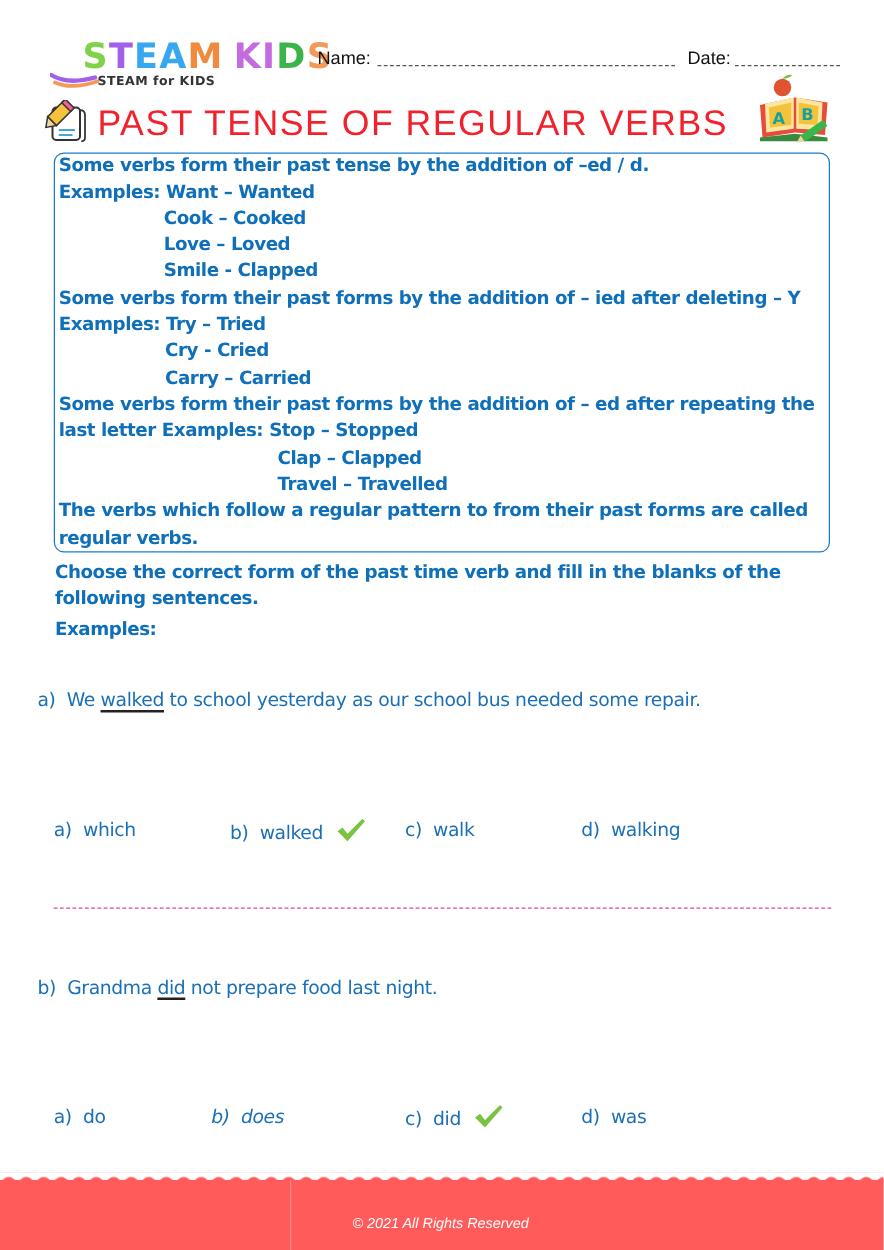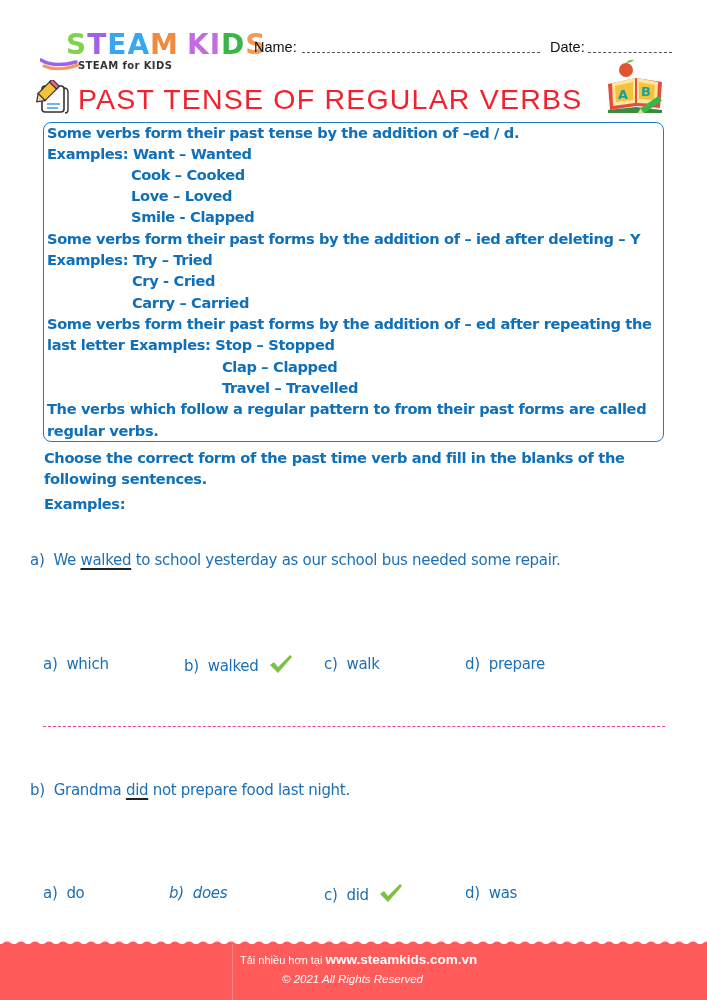--- a/index.html
+++ b/index.html
@@ -125,21 +125,21 @@
 <div class="opt" style="left:184px; top:654px;">
   <span>b)</span>&nbsp;&nbsp;<span>walked</span>
   <svg class="check-icon" width="24" height="20" viewBox="0 0 24 20">
     <path d="M1 11 L5 8 L9 13 L21 1 L23 3 L9 19 Z" fill="#7cc242"></path>
   </svg>
 </div>
 <div class="opt" style="left:324px; top:654px;">
   <span>c)</span>&nbsp;&nbsp;<span>walk</span>
 </div>
 <div class="opt" style="left:465px; top:654px;">
-  <span>d)</span>&nbsp;&nbsp;<span>prepare</span>
+  <span>d)</span>&nbsp;&nbsp;<span>walking</span>
 </div>
 
 <div class="separator"></div>
 
 <div class="q-line" style="top:780px;">
   <span>b)</span>&nbsp;&nbsp;<span>Grandma</span>&nbsp;<span class="q-answer">did</span>&nbsp;<span>not prepare food last night.</span>
 </div>
 
 <div class="opt" style="left:43px; top:883px;">
   <span>a)</span>&nbsp;&nbsp;<span>do</span>
@@ -160,18 +160,14 @@
 <div class="footer">
   <svg class="footer-scallop" width="707" height="8" viewBox="0 0 707 8" preserveAspectRatio="none">
     <defs>
       <pattern id="scal" x="0" y="0" width="14" height="8" patternUnits="userSpaceOnUse">
         <path d="M0 8 Q7 -1 14 8 Z" fill="#fe5b5a"></path>
       </pattern>
     </defs>
     <rect x="0" y="0" width="707" height="8" fill="url(#scal)"></rect>
   </svg>
   <div class="footer-divider"></div>
-  <div class="footer-line1">
-    <span>Tải nhiều hơn tại</span>
-    <b>www.steamkids.com.vn</b>
-  </div>
   <div class="footer-line2">©  2021 All Rights Reserved</div>
 </div>
 
 </body></html>

